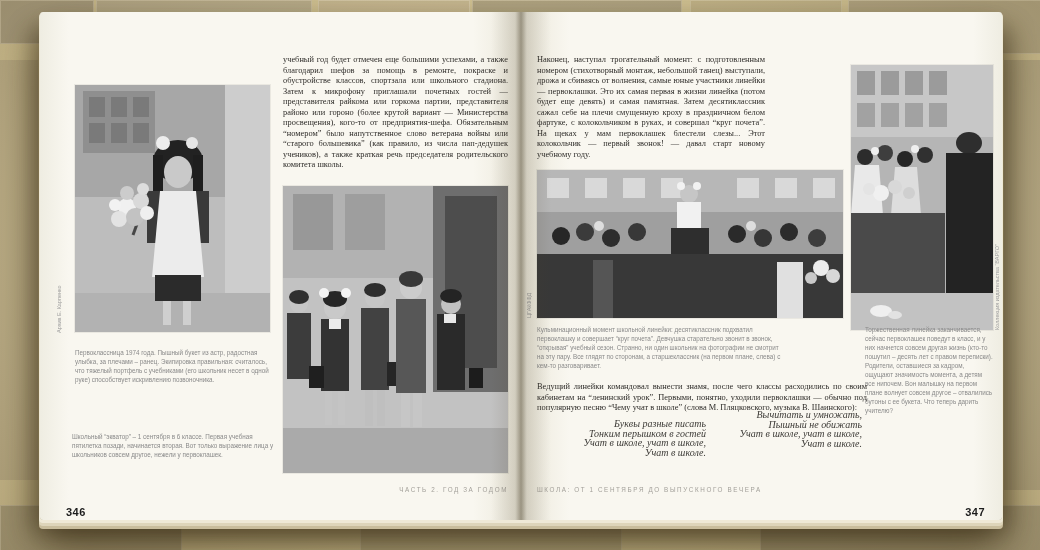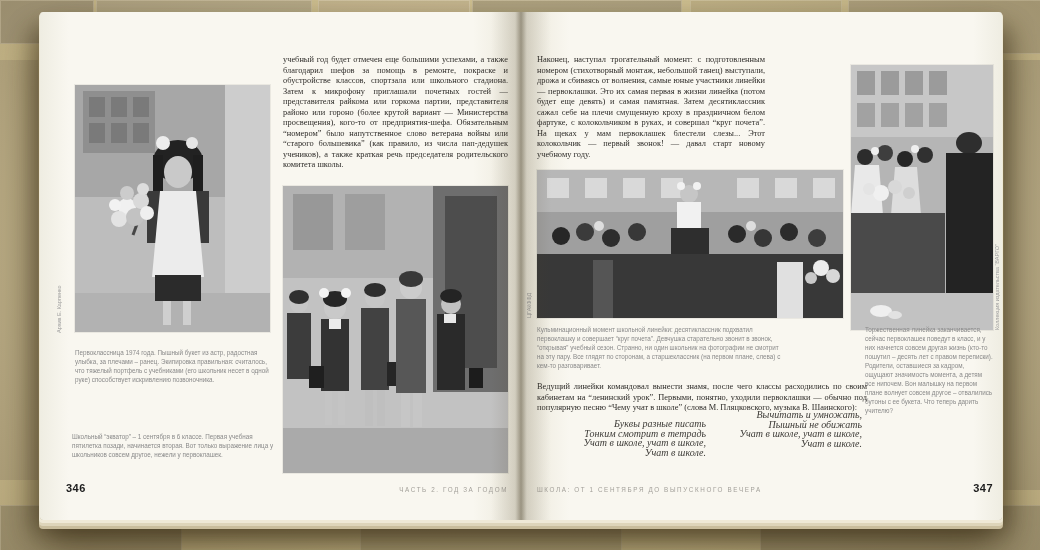--- a/index.html
+++ b/index.html
@@ -22,21 +22,21 @@
   .photo{position:absolute;background:#bdbdbd;box-shadow:0 0 0 1px rgba(0,0,0,.06);}
   .photo svg{display:block;width:100%;height:100%;}
   .body-text{position:absolute;font-family:"Liberation Serif",serif;font-size:8.4px;line-height:10.5px;
     color:#2e2c29;text-align:justify;}
   .caption{position:absolute;font-size:6.3px;line-height:9px;color:#8a8a8a;text-align:left;}
   .credit{position:absolute;font-size:5.5px;line-height:7px;color:#9d9d9d;
     writing-mode:vertical-rl;transform:rotate(180deg);white-space:nowrap;}
   .lyrics{position:absolute;font-family:"Liberation Serif",serif;font-style:italic;
     font-size:10px;line-height:9.6px;color:#3c3a36;text-align:right;}
   .running-footer{position:absolute;font-size:6.3px;letter-spacing:1.6px;color:#a3a09a;white-space:nowrap;}
-  .pagenum{position:absolute;font-size:11px;font-weight:bold;color:#1c1c1c;letter-spacing:.5px;}
+  .pagenum{position:absolute;font-size:11px;font-weight:bold;color:#1c1c1c;letter-spacing:.5px;margin-top:24px;}
 </style>
 </head>
 <body>
 
 <div class="scene">
 
   <div class="frag" style="left:0;top:0;width:92px;height:42px;background:#8d8270;opacity:.55"></div>
   <div class="frag" style="left:96px;top:0;width:214px;height:38px;background:#a49a85;opacity:.5"></div>
   <div class="frag" style="left:318px;top:0;width:150px;height:30px;background:#c0b190;opacity:.6"></div>
   <div class="frag" style="left:472px;top:0;width:208px;height:40px;background:#90876f;opacity:.5"></div>
@@ -225,32 +225,32 @@
       <div class="credit" style="left:5px;top:244px;height:62px;">ЦГАКФФД</div>
 
       <div class="caption" style="left:16px;top:313px;width:246px;">Кульминационный момент школьной линейки: десятиклассник подхватил первоклашку и совершает “круг почета”. Девчушка старательно звонит в звонок, “открывая” учебный сезон. Странно, ни один школьник на фотографии не смотрит на эту пару. Все глядят по сторонам, а старшеклассник (на первом плане, слева) с кем-то разговаривает.</div>
 
       <div class="caption" style="left:344px;top:313px;width:128px;">Торжественная линейка заканчивается, сейчас первоклашек поведут в класс, и у них начнется совсем другая жизнь (кто-то пошутил – десять лет с правом переписки). Родители, оставшиеся за кадром, ощущают значимость момента, а детям все нипочем. Вон малышку на первом плане волнует совсем другое – отвалились бутоны с ее букета. Что теперь дарить учителю?</div>
 
       <div class="body-text" style="left:16px;top:370px;width:330px;height:33px;">Ведущий линейки командовал вынести знамя, после чего классы расходились по своим кабинетам на “ленинский урок”. Первыми, понятно, уходили первоклашки — обычно под популярную песню “Чему учат в школе” (слова М. Пляцковского, музыка В. Шаинского):</div>
 
       <div class="lyrics" style="left:40px;top:407px;width:145px;">
         <div>Буквы разные писать</div>
-        <div>Тонким смотрит в тетрадь</div>
+        <div>Тонким перышком в гостей</div>
         <div>Учат в школе, учат в школе,</div>
         <div>Учат в школе.</div>
       </div>
 
       <div class="lyrics" style="left:196px;top:398px;width:145px;">
         <div>Вычитать и умножать,</div>
         <div>Пышный не обижать</div>
         <div>Учат в школе, учат в школе,</div>
         <div>Учат в школе.</div>
       </div>
 
       <div class="running-footer" style="left:16px;top:474px;">ШКОЛА: ОТ 1 СЕНТЯБРЯ ДО ВЫПУСКНОГО ВЕЧЕРА</div>
 
-      <div class="pagenum" style="right:9px;top:470px;">347</div>
+      <div class="pagenum" style="right:17px;top:470px;">347</div>
     </div>
 
     <div class="spine"></div>
   </div>
 </div>
 
 </body></html>

